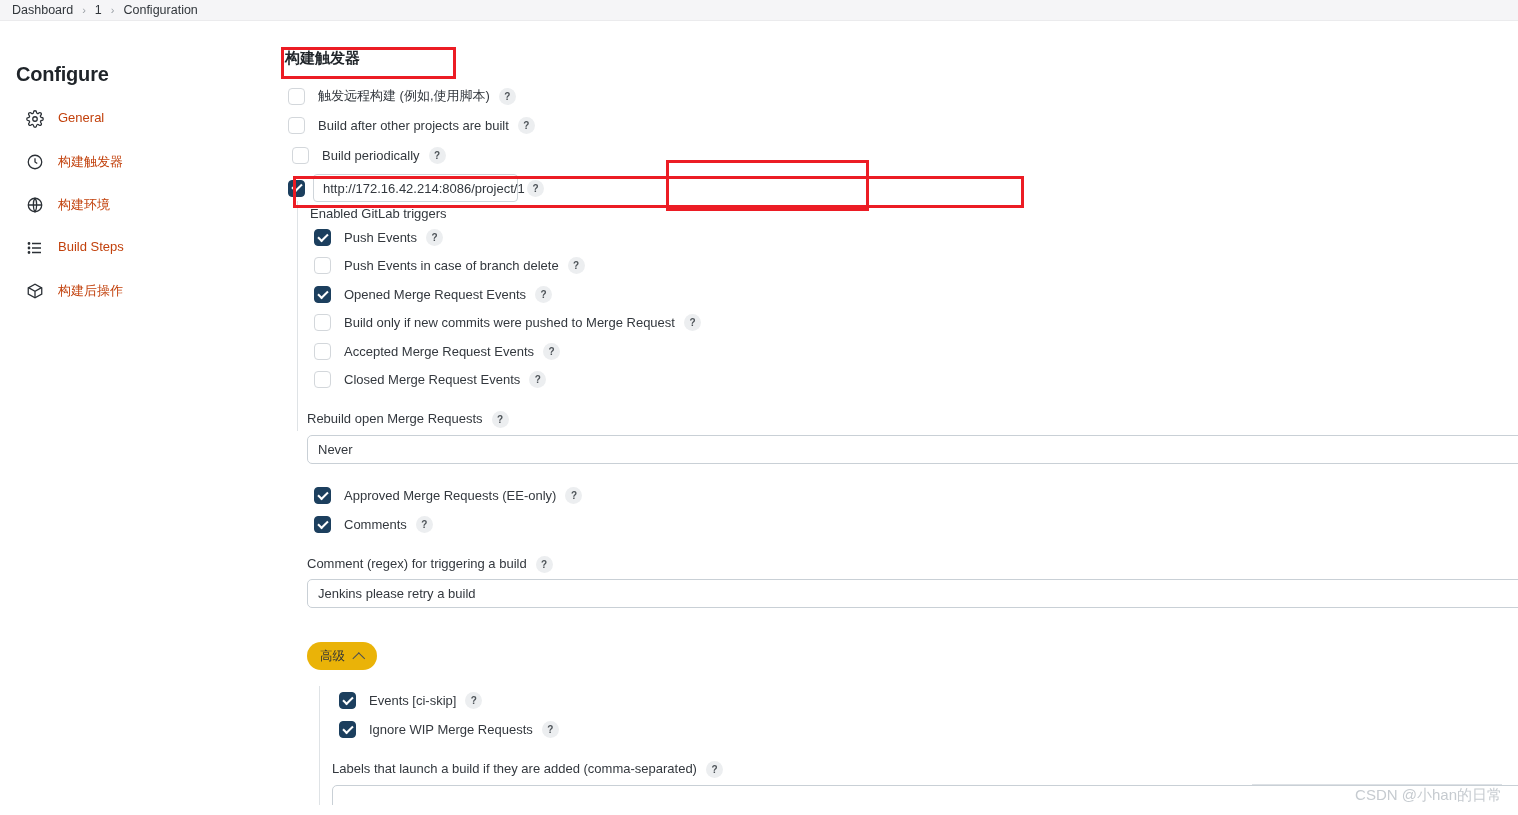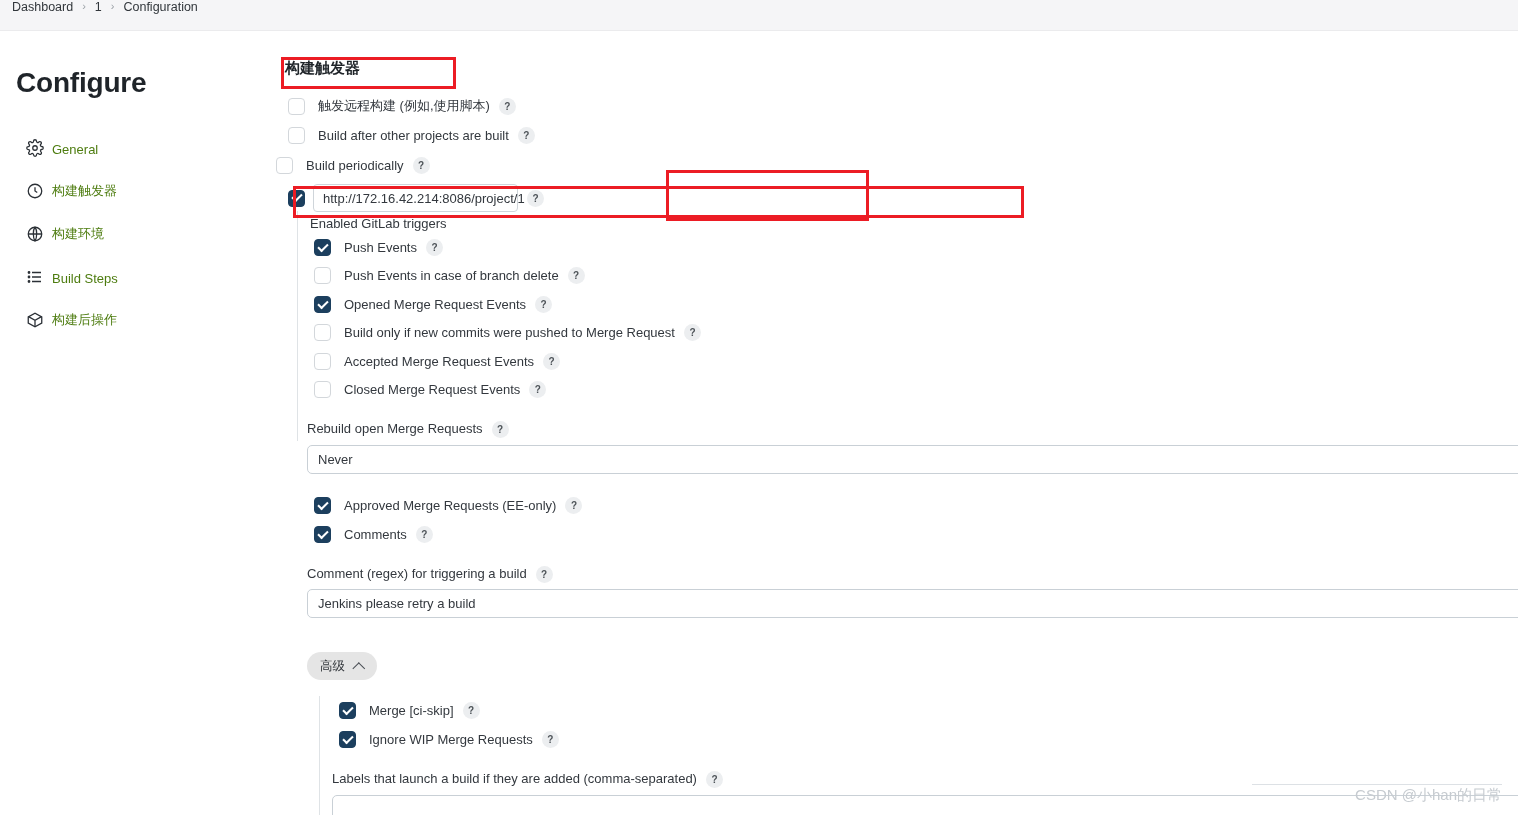--- a/index.html
+++ b/index.html
@@ -7,43 +7,43 @@
   body {
     width:1518px; height:815px;
     background:#ffffff;
     font-family:"Liberation Sans","DejaVu Sans",sans-serif;
     font-size:13px; color:#2f3338;
     overflow:hidden; position:relative;
   }
 
   
   #breadcrumb-bar{
-    height:31px; background:#f5f5f7;
+    height:21px; background:#f5f5f7;
     border-bottom:1px solid #ebebed;
-    display:flex; align-items:flex-start;
+    display:flex; align-items:center;
     padding-left:12px; gap:9px;
   }
   .crumb{ font-size:12.5px; color:#31363b; white-space:nowrap; }
   .crumb.link{ cursor:pointer; }
   .crumb-sep{ color:#9aa0a6; font-size:11px; }
 
   
   #page{ display:flex; height:784px; }
 
   
   #sidebar{ width:272px; flex:0 0 272px; padding:22px 16px 0 14px; }
   #configure-title{
-    font-size:28px; font-weight:bold; color:#1f2429;
-    margin:14px 0 24px 2px; letter-spacing:-0.2px;
+    font-size:20px; font-weight:bold; color:#1f2429;
+    margin:20px 0 24px 2px; letter-spacing:-0.2px;
   }
   .side-item{
-    display:flex; align-items:flex-end; gap:8px;
+    display:flex; align-items:flex-start; gap:14px;
     height:34px; padding:0 12px; margin-bottom:9px;
     border-radius:8px; cursor:pointer;
-    font-size:13px; color:#4d7c0f;
+    font-size:13px; color:#c2410c;
   }
   .side-item.active{ background:#eceef0; }
   .side-ico{ width:18px; height:18px; flex:0 0 18px; display:block; color:#2b3036; }
   .side-ico svg{ display:block; }
 
   
   #main{ flex:1; position:relative; padding-top:8px; overflow:hidden; }
 
   .row{ display:flex; align-items:center; }
 
@@ -83,21 +83,21 @@
     height:29px; border:1px solid #c9d0d6; border-radius:5px;
     background:#fff; font-size:13px; color:#33383e;
     padding:0 10px; display:flex; align-items:center;
   }
 
   .guide{ position:absolute; width:1px; background:#dfe3e6; }
 
   .adv-btn{
     display:inline-flex; align-items:center; gap:10px;
     height:28px; padding:0 13px; border-radius:14px;
-    background:#e5e5e5; font-size:12.5px; color:#2f3338;
+    background:#eab308; font-size:12.5px; color:#2f3338;
     cursor:pointer; border:none; font-family:inherit;
   }
   .chev-up{
     width:9px; height:9px; border-left:1.6px solid #4a4f55;
     border-top:1.6px solid #4a4f55; transform:rotate(45deg) translate(1px,2px);
   }
 
   
   .redbox{ position:absolute; border:3px solid #ec1c24; pointer-events:none; }
 
@@ -187,21 +187,21 @@
       <span class="cb-label">触发远程构建 (例如,使用脚本)</span>
       <span class="help">?</span>
     </div>
 
     <div class="row" style="position:absolute;left:16px;top:96px;">
       <span class="cb"></span>
       <span class="cb-label">Build after other projects are built</span>
       <span class="help">?</span>
     </div>
 
-    <div class="row" style="position:absolute;left:4px;top:126px;">
+    <div class="row" style="position:absolute;left:20px;top:126px;">
       <span class="cb"></span>
       <span class="cb-label">Build periodically</span>
       <span class="help">?</span>
     </div>
 
     <div class="row" style="position:absolute;left:16px;top:153px;">
       <span class="cb on"></span>
       <span class="txt-input" style="margin-left:8px;width:205px;">http://172.16.42.214:8086/project/1</span>
       <span class="help">?</span>
     </div>
@@ -269,21 +269,21 @@
 
     <button class="adv-btn" style="position:absolute;left:35px;top:621px;">
       <span>高级</span>
       <span class="chev-up"></span>
     </button>
 
     <div class="guide" style="left:47px;top:665px;height:150px;"></div>
 
     <div class="row" style="position:absolute;left:67px;top:671px;">
       <span class="cb on"></span>
-      <span class="cb-label">Merge [ci-skip]</span>
+      <span class="cb-label">Events [ci-skip]</span>
       <span class="help">?</span>
     </div>
     <div class="row" style="position:absolute;left:67px;top:700px;">
       <span class="cb on"></span>
       <span class="cb-label">Ignore WIP Merge Requests</span>
       <span class="help">?</span>
     </div>
 
     <div class="field-label" style="position:absolute;left:60px;top:740px;">
       <span>Labels that launch a build if they are added (comma-separated)</span>

